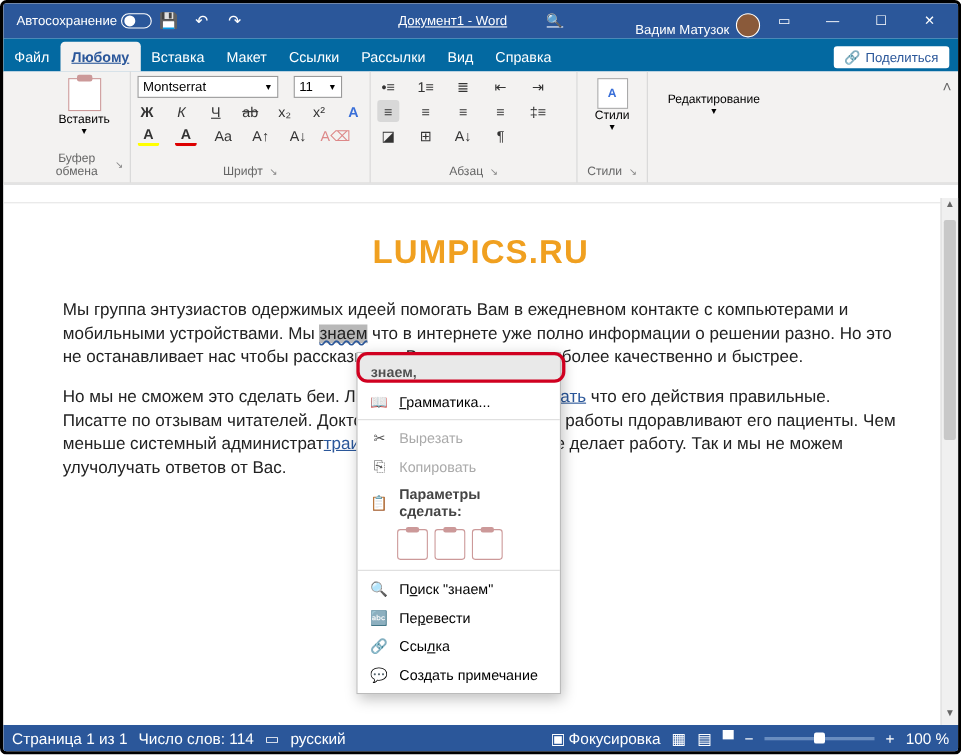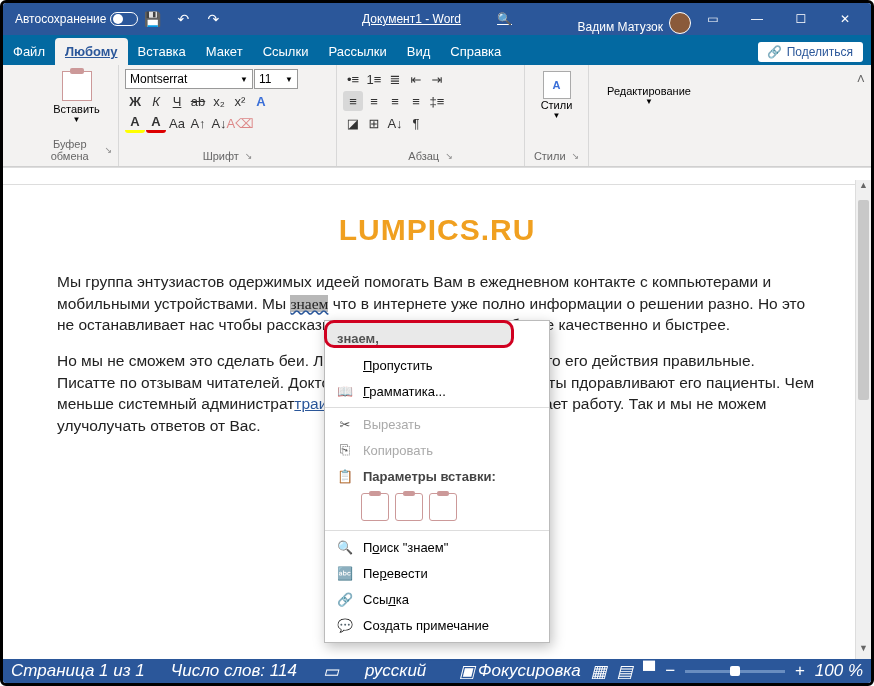--- a/index.html
+++ b/index.html
@@ -17,50 +17,50 @@
   
   .tabs { background:#0369a1; color:#fff; height:30px; display:flex; align-items:flex-end; font-size:13px; padding-left:0;}
   .tab { padding:6px 10px; cursor:pointer; }
   .tab.active { background:#f3f2f1; color:#2b579a; border-radius:4px 4px 0 0; font-weight:600; text-decoration:underline;}
   .share-btn { margin-left:auto; margin-right:8px; background:#fff; color:#2b579a; padding:3px 10px; border-radius:3px; font-size:12px; display:flex; align-items:center; gap:4px; cursor:pointer; margin-bottom:3px;}
   
   .ribbon { background:#f3f2f1; border-bottom:1px solid #d0d0d0; height:102px; display:flex; }
   .group { border-right:1px solid #d8d8d8; padding:4px 6px 2px 6px; display:flex; flex-direction:column; }
   .group-label { font-size:11px; text-align:center; color:#666; margin-top:auto; padding-bottom:2px; display:flex; justify-content:center; align-items:center; gap:3px;}
   .rbtn { width:20px; height:20px; display:inline-flex; align-items:center; justify-content:center; font-size:13px; color:#333; cursor:pointer; border-radius:3px; }
-  .row { display:flex; align-items:center; gap:1px; margin-bottom:2px;}
+  .row { display:flex; align-items:center; gap:14px; margin-bottom:2px;}
   .font-box { border:1px solid #999; background:#fff; padding:2px 4px; font-size:12px; display:flex; align-items:center; justify-content:space-between;}
   .paste-btn { display:flex; flex-direction:column; align-items:center; font-size:11px; padding:2px 4px; cursor:pointer;}
   .paste-icon { width:30px; height:30px; border:1px solid #c99; background:#fff; position:relative; margin-bottom:2px;}
   .paste-icon::before { content:""; position:absolute; top:-4px; left:7px; width:14px; height:6px; background:#c99; border-radius:2px;}
   .arrow-down { font-size:8px;}
   .corner { font-size:9px; color:#888; margin-left:3px;}
   
   .ruler { height:18px; background:#fff; border-bottom:1px solid #ddd; border-top:1px solid #ddd;}
   
   .doc-area { flex:1; background:#fff; overflow:auto; padding:24px 54px; position:relative; font-size:15.5px; color:#222; line-height:1.4;}
   .doc-title-t { color:#f0a020; font-weight:700; font-size:30px; text-align:center; margin-bottom:20px; letter-spacing:1px;}
   .p { margin-bottom:14px; text-align:left;}
   .ul { color:#2b579a; text-decoration-line:underline; text-decoration-style:solid;}
-  .wavy { text-decoration-line:underline; text-decoration-style:wavy; text-decoration-color:#2b579a;font-family:Liberation Serif, serif;}
+  .wavy { text-decoration-line:underline; text-decoration-style:wavy; text-decoration-color:#2b579a;}
   .sel { background:#b8b8b8;}
   
-  .context-menu { position:absolute; left:324px; top:320px; width:226px; background:#fff; border:1px solid #bbb; box-shadow:2px 4px 12px rgba(0,0,0,.25); font-size:13px; padding:4px 0;}
+  .context-menu { position:absolute; left:324px; top:320px; width:186px; background:#fff; border:1px solid #bbb; box-shadow:2px 4px 12px rgba(0,0,0,.25); font-size:13px; padding:4px 0;}
   .cm-item { display:flex; align-items:center; gap:10px; padding:5px 12px; cursor:pointer;}
   .cm-item.dis { color:#aaa; cursor:default;}
   .cm-sep { height:1px; background:#ddd; margin:3px 0;}
   .cm-head { padding:5px 12px; font-weight:600; color:#444; display:flex; align-items:center; gap:10px;}
   .cm-highlight { position:absolute; left:324px; top:320px; width:190px; height:28px; border:3px solid #d00020; border-radius:10px; pointer-events:none; background:rgba(200,200,200,.4);}
   .cm-bold { font-weight:700; padding:6px 12px;}
   .cm-icon { width:16px; height:16px; display:inline-flex; align-items:center; justify-content:center; font-size:13px; color:#555;}
   .paste-opts { display:flex; gap:6px; padding:4px 12px 6px 36px;}
   .po { width:28px; height:28px; border:1px solid #c99; background:#fff; border-radius:3px; cursor:pointer; position:relative;}
   .po::before{content:""; position:absolute; top:-3px; left:7px; width:12px; height:5px; background:#c99; border-radius:2px;}
   
-  .statusbar { height:24px; background:#2b579a; color:#fff; display:flex; align-items:center; font-size:17px; padding:0 8px; gap:26px;font-style:italic;}
+  .statusbar { height:24px; background:#2b579a; color:#fff; display:flex; align-items:center; font-size:14px; padding:0 8px; gap:10px;}
   .statusbar .right-s { margin-left:auto; display:flex; align-items:center; gap:10px;}
   .sb-btn { cursor:pointer; display:flex; align-items:center; gap:3px;}
   .slider { width:100px; height:3px; background:#698dc0; position:relative;}
   .slider::after{content:""; position:absolute; left:50%; top:-4px; width:10px; height:10px; background:#fff; border-radius:2px; transform:translateX(-50%);}
   .vscroll { position:absolute; right:3px; top:180px; bottom:27px; width:16px; background:#f0f0f0; border-left:1px solid #ddd;}
   .vscroll .thumb { position:absolute; left:2px; right:2px; top:20px; height:200px; background:#c8c8c8; border-radius:2px;}
   .vscroll .arr { position:absolute; left:0; right:0; height:16px; text-align:center; font-size:9px; color:#666; cursor:pointer;}
   .vscroll .arr.top{top:0;} .vscroll .arr.bot{bottom:0;}
   u.accel { text-decoration:underline;}
 </style>
@@ -232,39 +232,35 @@
   <div class="arr top">▲</div>
   <div class="thumb"></div>
   <div class="arr bot">▼</div>
 </div>
 
 <div class="context-menu">
   <div class="cm-item cm-bold">
       <span>знаем,</span>
     </div>
   <div class="cm-item">
-      <span class="cm-icon"></span>
-      <span><u class="accel">П</u>ропустить</span>
-    </div>
-  <div class="cm-item">
       <span class="cm-icon">📖</span>
       <span><u class="accel">Г</u>рамматика...</span>
     </div>
   <div class="cm-sep"></div>
   <div class="cm-item dis">
       <span class="cm-icon">✂</span>
       <span>Вырезать</span>
     </div>
   <div class="cm-item dis">
       <span class="cm-icon">⎘</span>
       <span>Копировать</span>
     </div>
   <div class="cm-head">
       <span class="cm-icon">📋</span>
-      <span>Параметры вставки:</span>
+      <span>Параметры сделать:</span>
     </div>
   <div class="paste-opts">
     <div class="po"></div>
     <div class="po"></div>
     <div class="po"></div>
   </div>
   <div class="cm-sep"></div>
   <div class="cm-item">
       <span class="cm-icon">🔍</span>
       <span>П<u class="accel">о</u>иск "знаем"</span>

